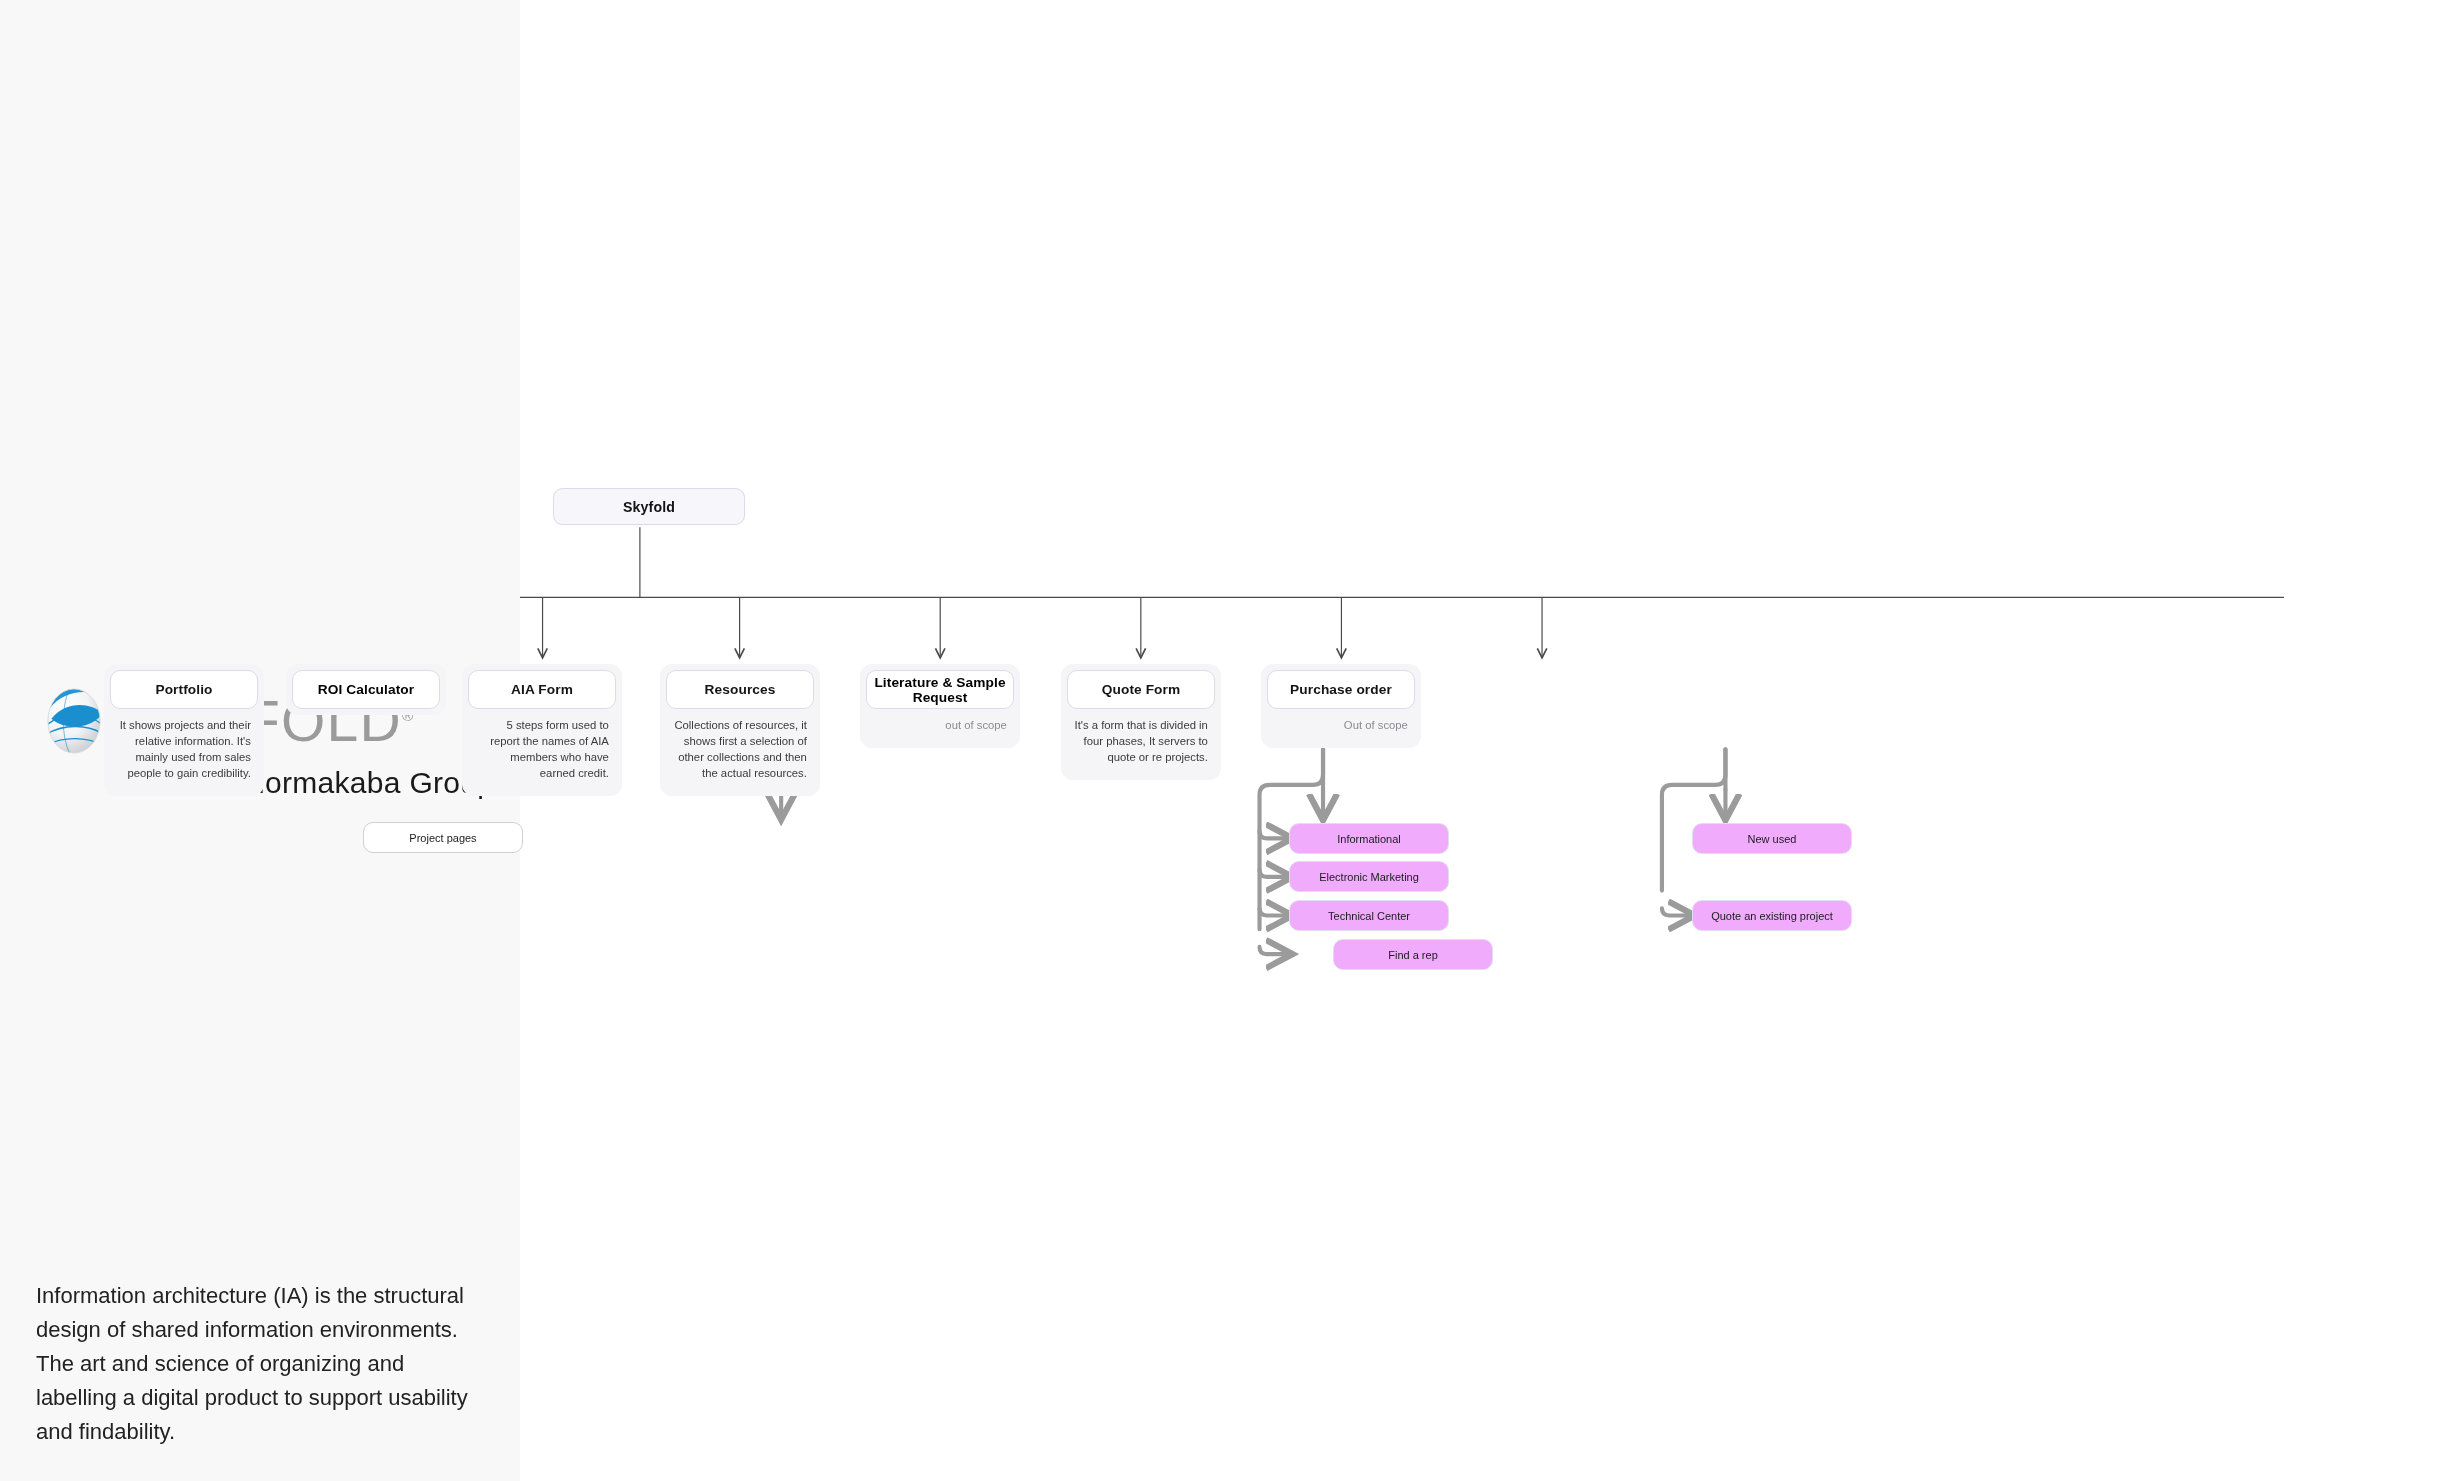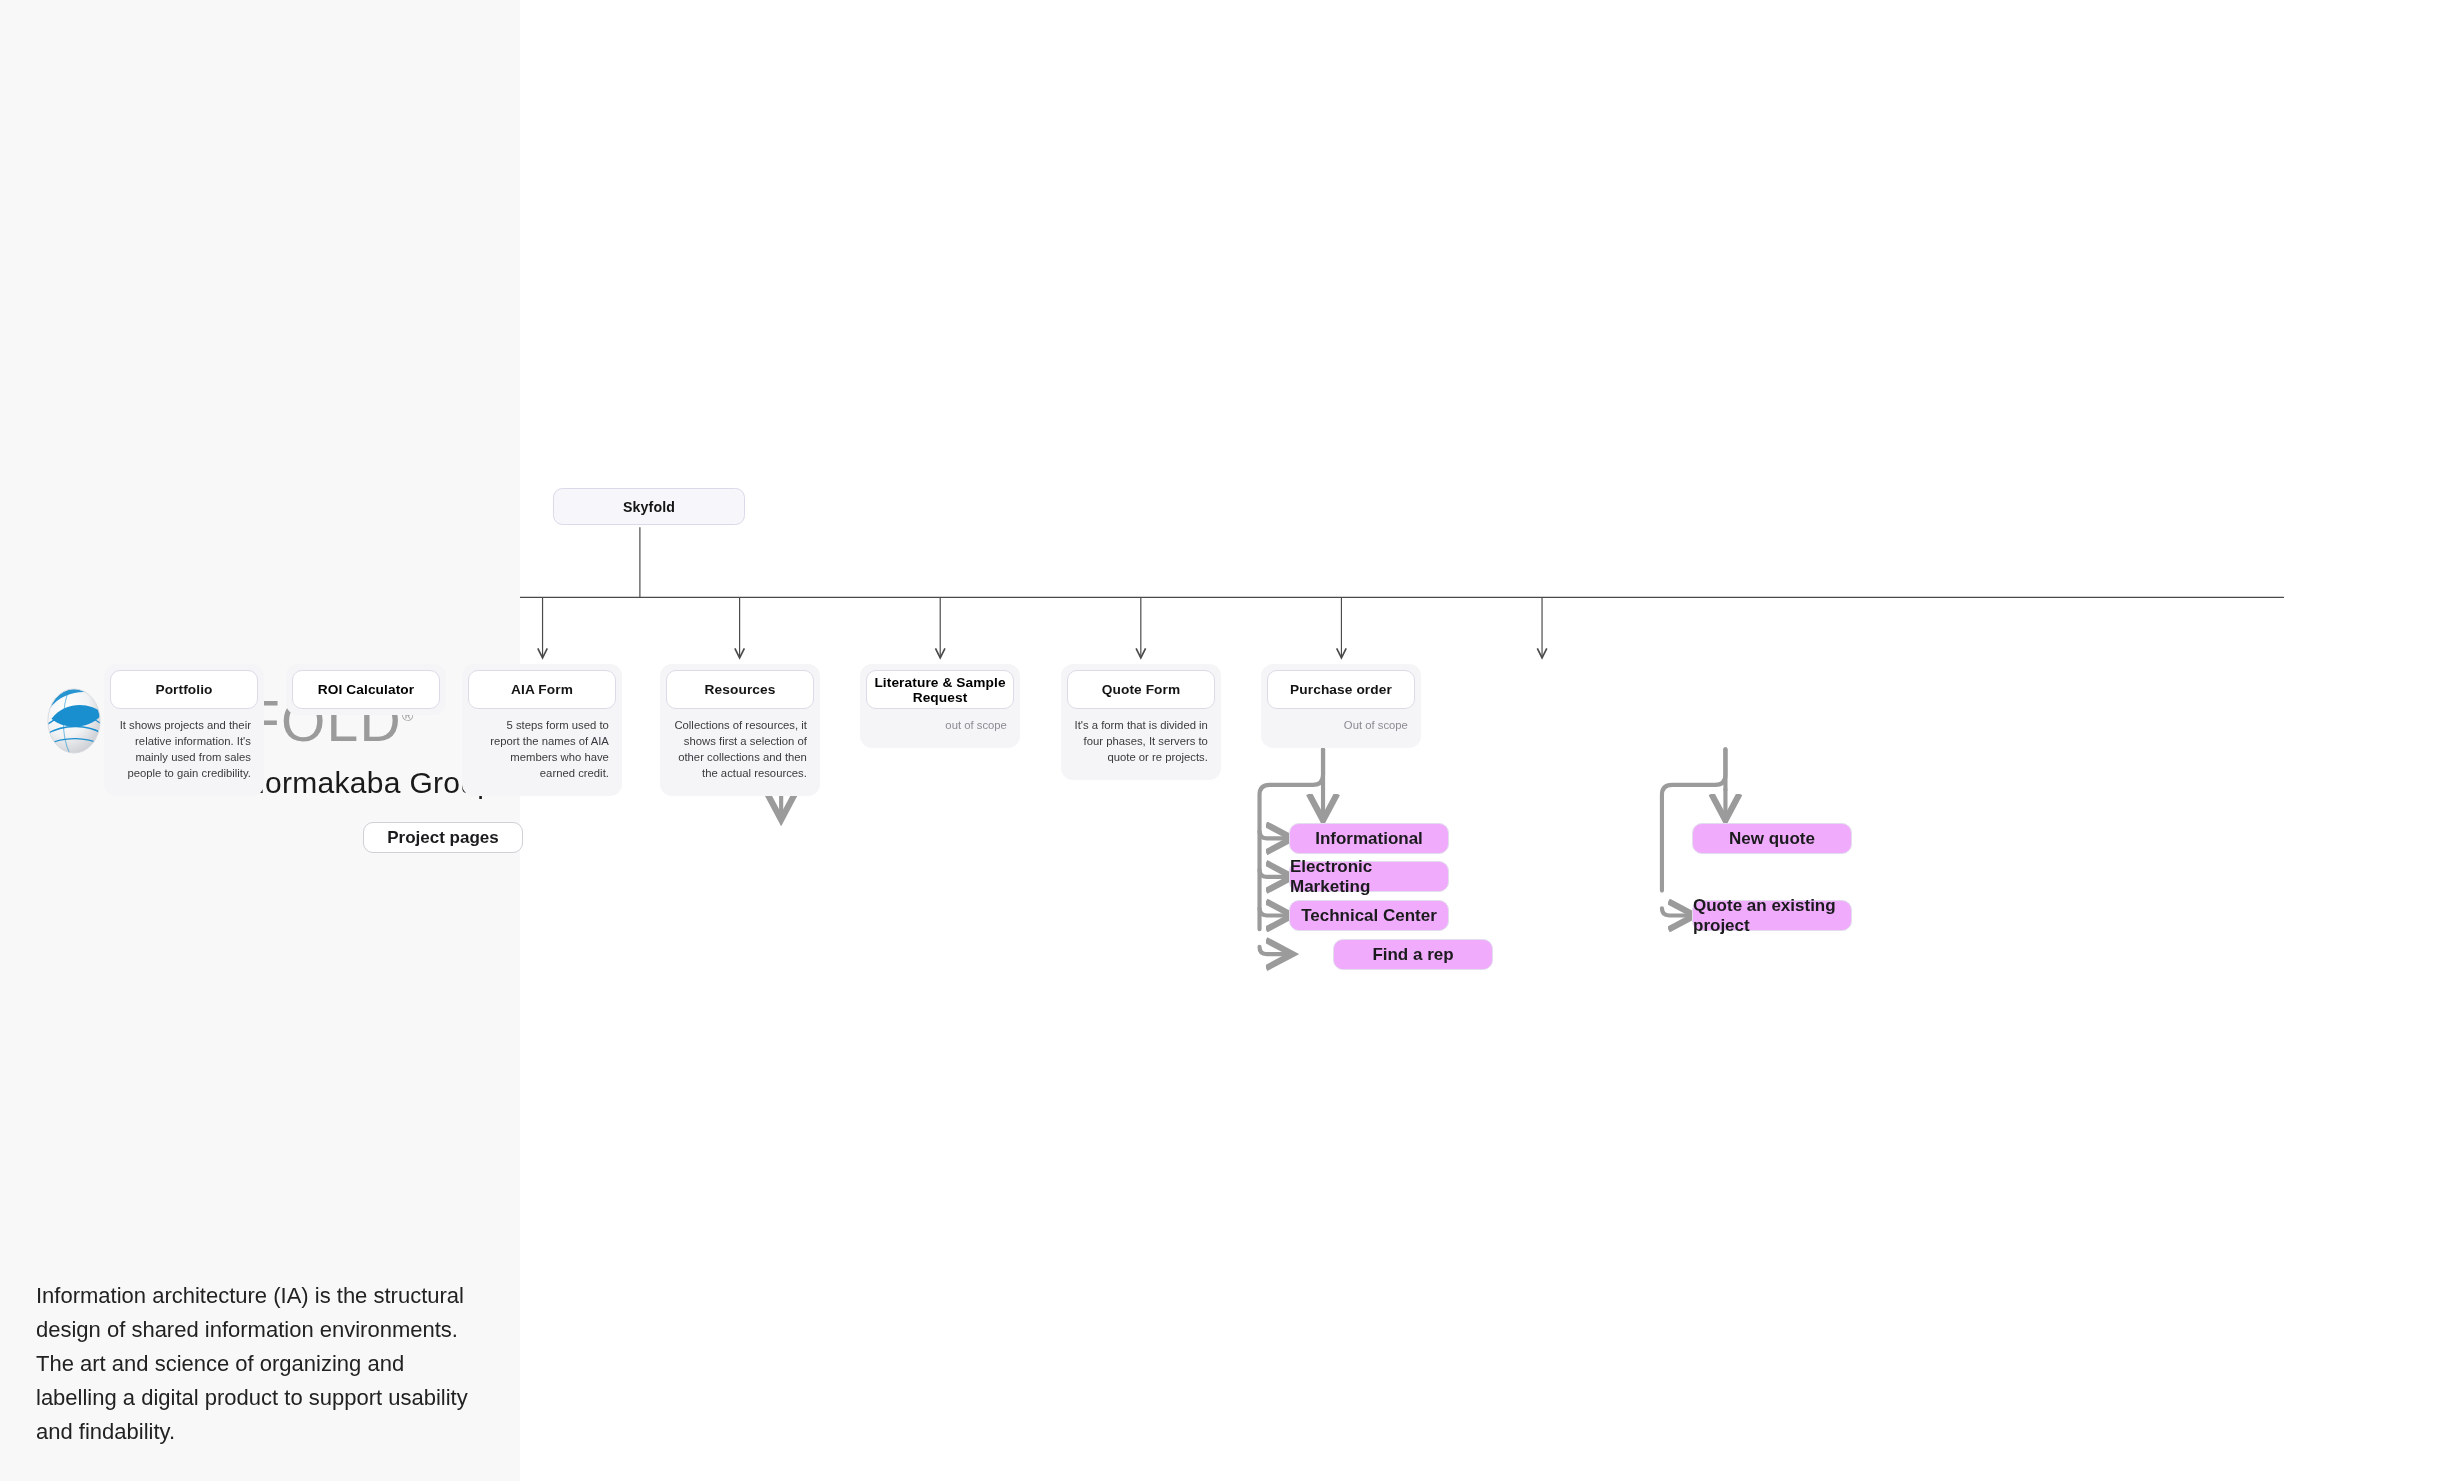--- a/index.html
+++ b/index.html
@@ -76,21 +76,21 @@
   #node-root .pill-label { font-size: 14.2px; font-weight: 700; }
 
   
   .chip {
     background: #f0abfc;
     border: 1.2px solid #e2dced;
     border-radius: 10px;
     height: 31px;
     display: flex; align-items: center; justify-content: center;
   }
-  .chip-label { font-size: 17px; color: #1b1b1e; font-weight: 700; }
+  .chip-label { font-size: 11px; color: #1b1b1e; font-weight: 400; }
   .chip.white { background: #ffffff; border-color: #cfcfd6; }
 </style>
 </head>
 <body>
 
 <div id="root-canvas">
 
   <aside id="sidebar">
 
     <div id="brand-block">
@@ -273,21 +273,21 @@
       </div>
     </div>
     <div class="node-group" style="left:769px; top:939px; width:160px;margin-left:44px;">
       <div class="chip">
         <span class="chip-label">Find a rep</span>
       </div>
     </div>
 
     <div class="node-group" style="left:1172px; top:823px; width:160px;">
       <div class="chip">
-        <span class="chip-label">New quote</span>
+        <span class="chip-label">New used</span>
       </div>
     </div>
     <div class="node-group" style="left:1172px; top:900px; width:160px;">
       <div class="chip">
         <span class="chip-label">Quote an existing project</span>
       </div>
     </div>
 
   </main>
 </div>

